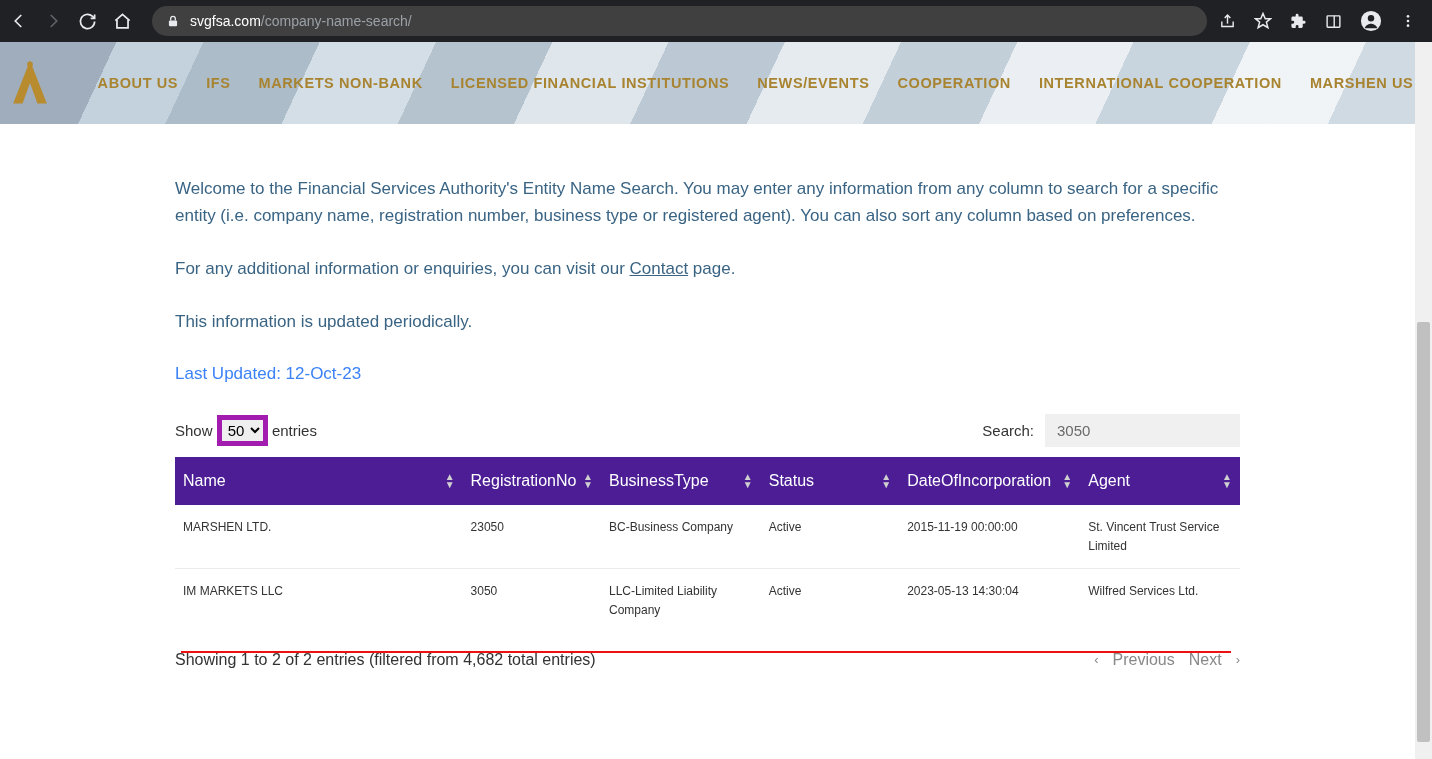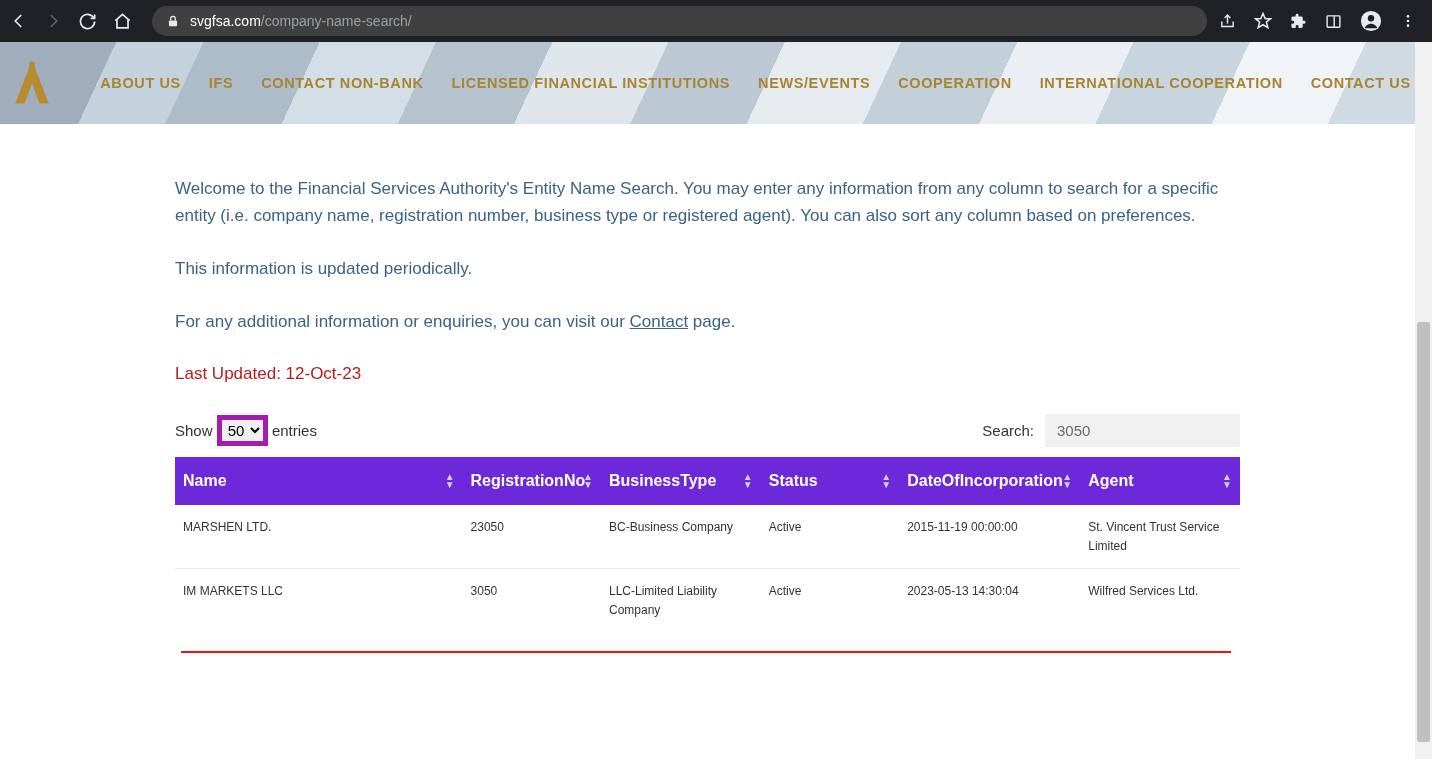--- a/index.html
+++ b/index.html
@@ -31,33 +31,33 @@
       justify-content: center;
       gap: 28px;
     }
     .logo { width: 56px; height: 56px; margin-right: 12px; }
     .nav-item { font-family: Arial, sans-serif; font-size: 14.5px; font-weight: 700; letter-spacing: 0.6px; color: #a88431; cursor: pointer; white-space: nowrap; }
     
     
     .content { padding: 52px 175px 0; color: #3a6484; font-size: 17px; line-height: 1.58; }
     .content p { margin-bottom: 26px; }
     .content a.contact { color: #3a6484; text-decoration: underline; }
-    .last-updated { color: #b91c1c; margin-top: 18px; margin-bottom: 28px; }
+    .last-updated { color: #3b82f6; margin-top: 18px; margin-bottom: 28px; }
     
     
     .dt-top { display: flex; justify-content: space-between; align-items: center; color: #333; font-size: 15px; margin-bottom: 10px; }
     .dt-length select { font-size: 15px; padding: 1px 2px; border: 5px solid #a21caf; }
     .dt-filter { display: flex; align-items: center; gap: 11px; }
     .dt-filter input { background: #f0f0f0; border: none; padding: 8px 12px; font-size: 15px; width: 195px; color: #6a6a6a; }
     
     
     table.entities { width: 100%; border-collapse: collapse; }
     table.entities thead th {
-      background: #6d28d9; color: #fff; text-align: left; padding: 11px 10px 11px 8px;
-      font-weight: 700; font-size: 16px; position: relative;
+      background: #4c1d95; color: #fff; text-align: left; padding: 11px 10px 11px 8px;
+      font-weight: 400; font-size: 16px; position: relative;
     }
     .sort-arrows { position: absolute; right: 8px; top: 50%; transform: translateY(-50%); font-size: 10px; line-height: 8px; color: #d0d0d0; }
     table.entities tbody td { padding: 13px 8px; font-size: 12px; color: #333; vertical-align: top; border-top: 1px solid #ececec; }
     table.entities tbody tr:first-child td { border-top: none; }
     tr.highlighted td { position: relative; }
     .red-underline { position: absolute; left: 175px; right: 193px; height: 2px; background: #e11; top: 615px; }
     
     
     .dt-bottom { display: flex; justify-content: space-between; align-items: center; margin-top: 14px; color: #333; font-size: 16px; }
     .pager { display: flex; align-items: center; gap: 14px; color: #888; }
@@ -153,34 +153,34 @@
 
     <div class="hero">
       <span class="logo">
         <svg viewBox="0 0 60 60">
             <polygon points="30,6 48,52 38,52 30,30 22,52 12,52" fill="#b88b2e"></polygon>
             <circle cx="30" cy="10" r="3" fill="#b88b2e"></circle>
           </svg>
       </span>
       <span class="nav-item">ABOUT US</span>
       <span class="nav-item">IFS</span>
-      <span class="nav-item">CONTACT NON-BANK</span>
+      <span class="nav-item">MARKETS NON-BANK</span>
       <span class="nav-item">LICENSED FINANCIAL INSTITUTIONS</span>
       <span class="nav-item">NEWS/EVENTS</span>
       <span class="nav-item">COOPERATION</span>
       <span class="nav-item">INTERNATIONAL COOPERATION</span>
-      <span class="nav-item">CONTACT US</span>
+      <span class="nav-item">MARSHEN US</span>
     </div>
 
     <div class="content" style="position:relative;">
       <p>Welcome to the Financial Services Authority's Entity Name Search. You may enter any information from any column to search for a specific entity (i.e. company name, registration number, business type or registered agent). You can also sort any column based on preferences.</p>
-      <p>This information is updated periodically.</p>
       <p>
         <span>For any additional information or enquiries, you can visit our </span><a href="#" class="contact">Contact</a><span> page.</span>
       </p>
+      <p>This information is updated periodically.</p>
       <p class="last-updated">Last Updated:  12-Oct-23</p>
 
       <div class="dt-top">
         <div class="dt-length">
           <span>Show </span>
           <select>
             <option>50</option>
           </select>
           <span> entries</span>
         </div>
@@ -222,20 +222,29 @@
             <td>IM MARKETS LLC</td>
             <td>3050</td>
             <td>LLC-Limited Liability Company</td>
             <td>Active</td>
             <td>2023-05-13 14:30:04</td>
             <td>Wilfred Services Ltd.</td>
           </tr>
         </tbody>
       </table>
 
+      <div class="dt-bottom">
+        <div>Showing 1 to 2 of 2 entries (filtered from 4,682 total entries)</div>
+        <div class="pager">
+          <span class="chev">‹</span>
+          <span class="pg">Previous</span>
+          <span class="pg">Next</span>
+          <span class="chev">›</span>
+        </div>
+      </div>
 
     </div>
   </div>
 
   <div class="fake-scroll">
     <div class="fake-thumb"></div>
   </div>
 </div>
 
 <div class="red-underline" style="position:absolute; top:651px; left:181px; width:1050px;"></div>

